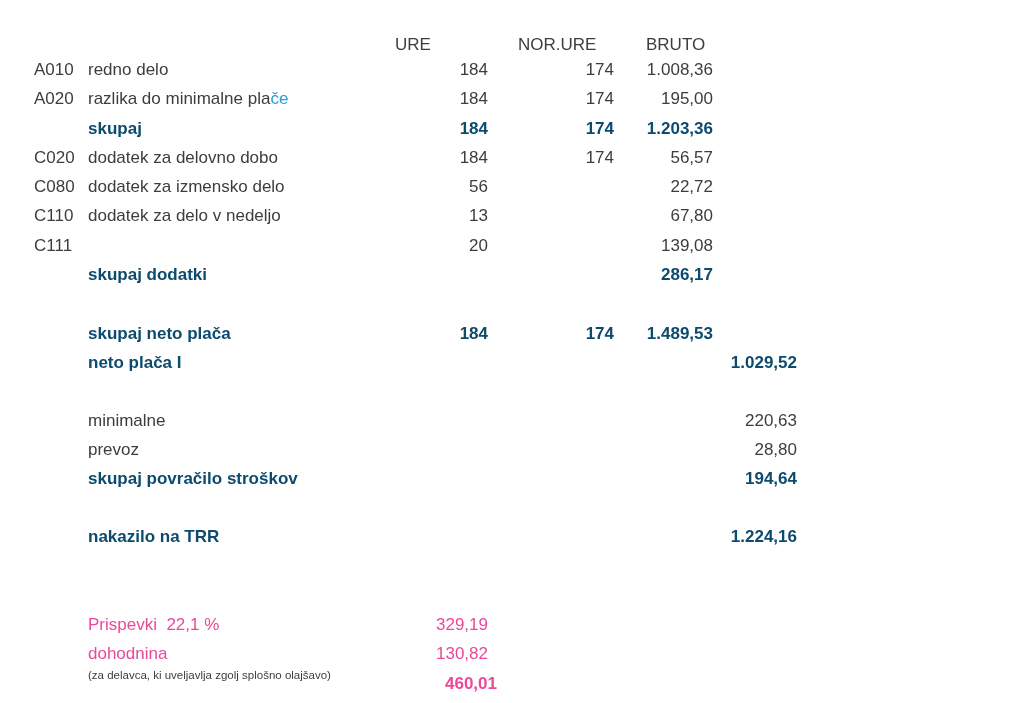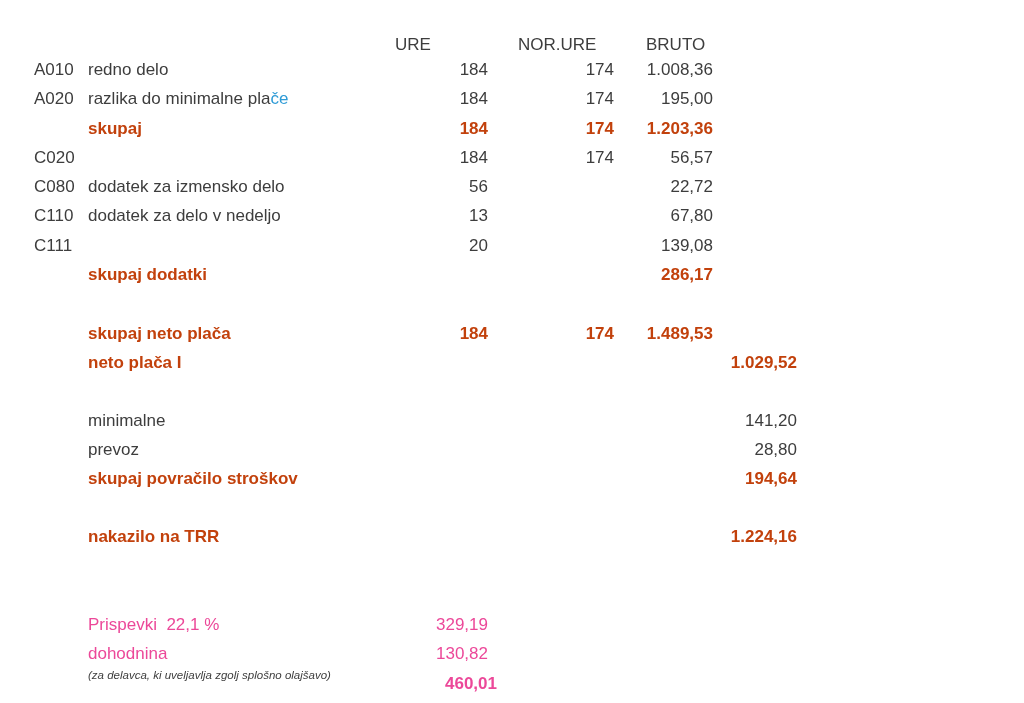--- a/index.html
+++ b/index.html
@@ -14,28 +14,28 @@
   }
   .row{position:absolute;left:0;width:100%;height:20px;line-height:20px;}
   .code{position:absolute;left:2px;margin-left:32px;}
   .desc{position:absolute;left:88px;white-space:pre;}
   .num{position:absolute;text-align:right;white-space:pre;}
   .ure{left:370px;width:118px;}
   .nor{left:520px;width:94px;}
   .bruto{left:601px;width:112px;}
   .neto{left:677px;width:120px;}
   .note{position:absolute;left:802px;top:4px;font-size:12px;color:#595959;white-space:pre;}
-  .bold{font-weight:700;color:#c2410c;}
+  .bold{font-weight:700;color:#0c4a6e;}
   .red{color:#ec4899;padding-left:9px;}
   .blue{color:#2e9bd6;}
   .hdr{position:absolute;white-space:pre;margin-left:25px;}
   .hdr-ure{left:370px;}
   .hdr-nor{left:493px;}
   .hdr-bruto{left:621px;}
-  .small-label{position:absolute;left:88px;top:0;width:258px;font-size:11.5px;line-height:14px;color:#3d3d3d;font-weight:400;font-style:italic;}
+  .small-label{position:absolute;left:88px;top:0;width:258px;font-size:11.5px;line-height:14px;color:#3d3d3d;font-weight:400;}
   .v-offset{top:6px;}
 </style>
 </head>
 <body>
 
 <div class="sheet">
 
   <div class="row" style="top:35px">
     <span class="hdr hdr-ure">URE</span>
     <span class="hdr hdr-nor">NOR.URE</span>
@@ -60,20 +60,21 @@
 
   <div class="row bold" style="top:119px">
     <span class="desc">skupaj</span>
     <span class="num ure">184</span>
     <span class="num nor">174</span>
     <span class="num bruto">1.203,36</span>
   </div>
 
   <div class="row" style="top:148px">
     <span class="code">C020</span>
+    <span class="desc">dodatek za delovno dobo</span>
     <span class="num ure">184</span>
     <span class="num nor">174</span>
     <span class="num bruto">56,57</span>
   </div>
 
   <div class="row" style="top:177px">
     <span class="code">C080</span>
     <span class="desc">dodatek za izmensko delo</span>
     <span class="num ure">56</span>
     <span class="num bruto">22,72</span>
@@ -104,21 +105,21 @@
     <span class="num bruto">1.489,53</span>
   </div>
 
   <div class="row bold" style="top:353px">
     <span class="desc">neto plača I</span>
     <span class="num neto">1.029,52</span>
   </div>
 
   <div class="row" style="top:411px">
     <span class="desc">minimalne</span>
-    <span class="num neto">141,20</span>
+    <span class="num neto">220,63</span>
   </div>
 
   <div class="row" style="top:440px">
     <span class="desc">prevoz</span>
     <span class="num neto">28,80</span>
   </div>
 
   <div class="row bold" style="top:469px">
     <span class="desc">skupaj povračilo stroškov</span>
     <span class="num neto">194,64</span>

